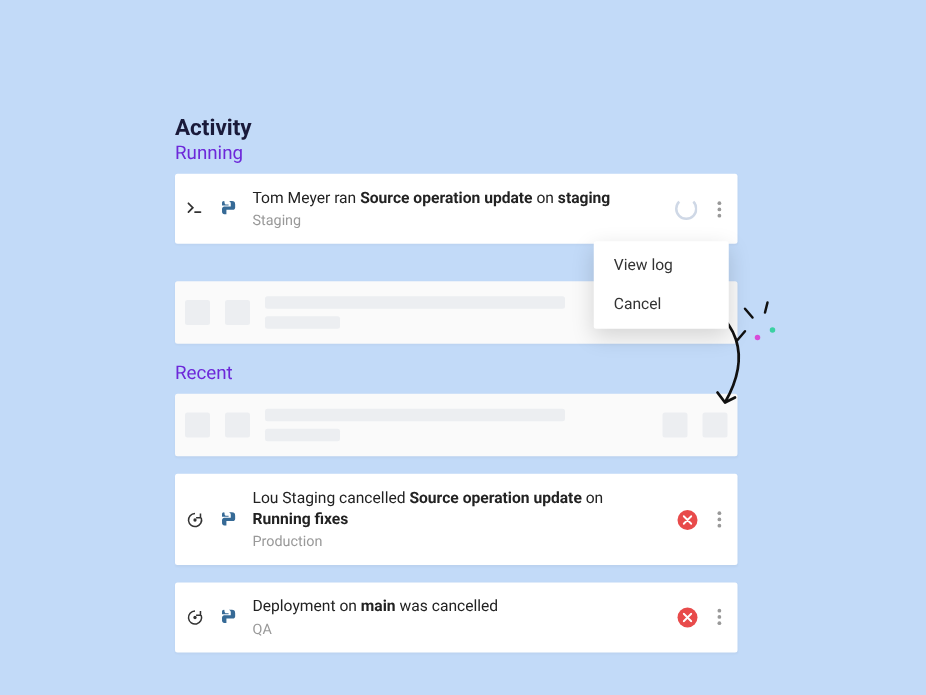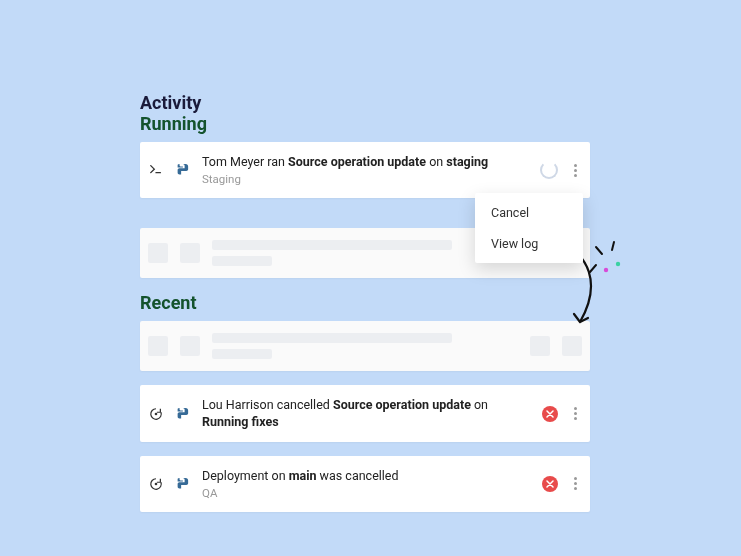--- a/index.html
+++ b/index.html
@@ -16,24 +16,24 @@
     left: 140px;
     top: 92px;
     width: 450px;
   }
   .page-title {
     font-size: 18px;
     font-weight: 700;
     color: #1a1a3a;
   }
   .section-label {
-    font-size: 18px;
-    color: #14532d;
+    font-size: 15px;
+    color: #6d28d9;
     margin-bottom: 8px;
-    font-weight: 700;
+    font-weight: 400;
   }
   .card {
     background: #fff;
     border-radius: 2px;
     padding: 12px 8px;
     margin-bottom: 14px;
     display: flex;
     align-items: center;
     gap: 12px;
     box-shadow: 0 1px 2px rgba(0,0,0,0.04);
@@ -158,22 +158,23 @@
       </div>
       <div class="icon-box">
         <svg viewBox="0 0 16 16" width="14" height="14">
             <path d="M5 1h4c1 0 2 1 2 2v3H5c-1 0-2 1-2 2v3c0 1 1 2 2 2h2V9h6c1 0 2-1 2-2V4c0-2-1-3-3-3H5C3 1 3 2 3 3v2h6V4H6" fill="#366a96"></path>
             <circle cx="6" cy="2.8" r="0.7" fill="#fff"></circle>
           </svg>
       </div>
     </div>
     <div class="text-col">
       <div class="main-line">
-        <span>Lou Harrison cancelled </span><b>Source operation update</b><span> on </span><b>Running fixes</b>
-      </div>
+        <span>Lou Staging cancelled </span><b>Source operation update</b><span> on </span><b>Running fixes</b>
+      </div>
+      <div class="sub-line">Production</div>
     </div>
     <div class="right">
       <div class="err-badge">
         <svg viewBox="0 0 8 8">
             <path d="M1 1l6 6M7 1L1 7" stroke="#fff" stroke-width="1.5" stroke-linecap="round"></path>
           </svg>
       </div>
       <div class="dots-btn">
           <span></span>
           <span></span>
@@ -213,22 +214,22 @@
       <div class="dots-btn">
           <span></span>
           <span></span>
           <span></span>
         </div>
     </div>
   </div>
 </div>
 
 <div class="menu">
+  <div class="menu-item">View log</div>
   <div class="menu-item">Cancel</div>
-  <div class="menu-item">View log</div>
 </div>
 
 <svg class="arrow" viewBox="0 0 70 100">
   <path d="M5 2 C 55 20, 60 55, 40 90" stroke="#111" stroke-width="2.2" fill="none"></path>
   <path d="M40 90 l-6 -8 M40 90 l8 -4" stroke="#111" stroke-width="2.2" fill="none" stroke-linecap="round"></path>
 </svg>
 
 <svg class="confetti" viewBox="0 0 40 40">
   <line x1="8" y1="25" x2="2" y2="32" stroke="#111" stroke-width="2" stroke-linecap="round"></line>
   <line x1="14" y1="14" x2="8" y2="7" stroke="#111" stroke-width="2" stroke-linecap="round"></line>

